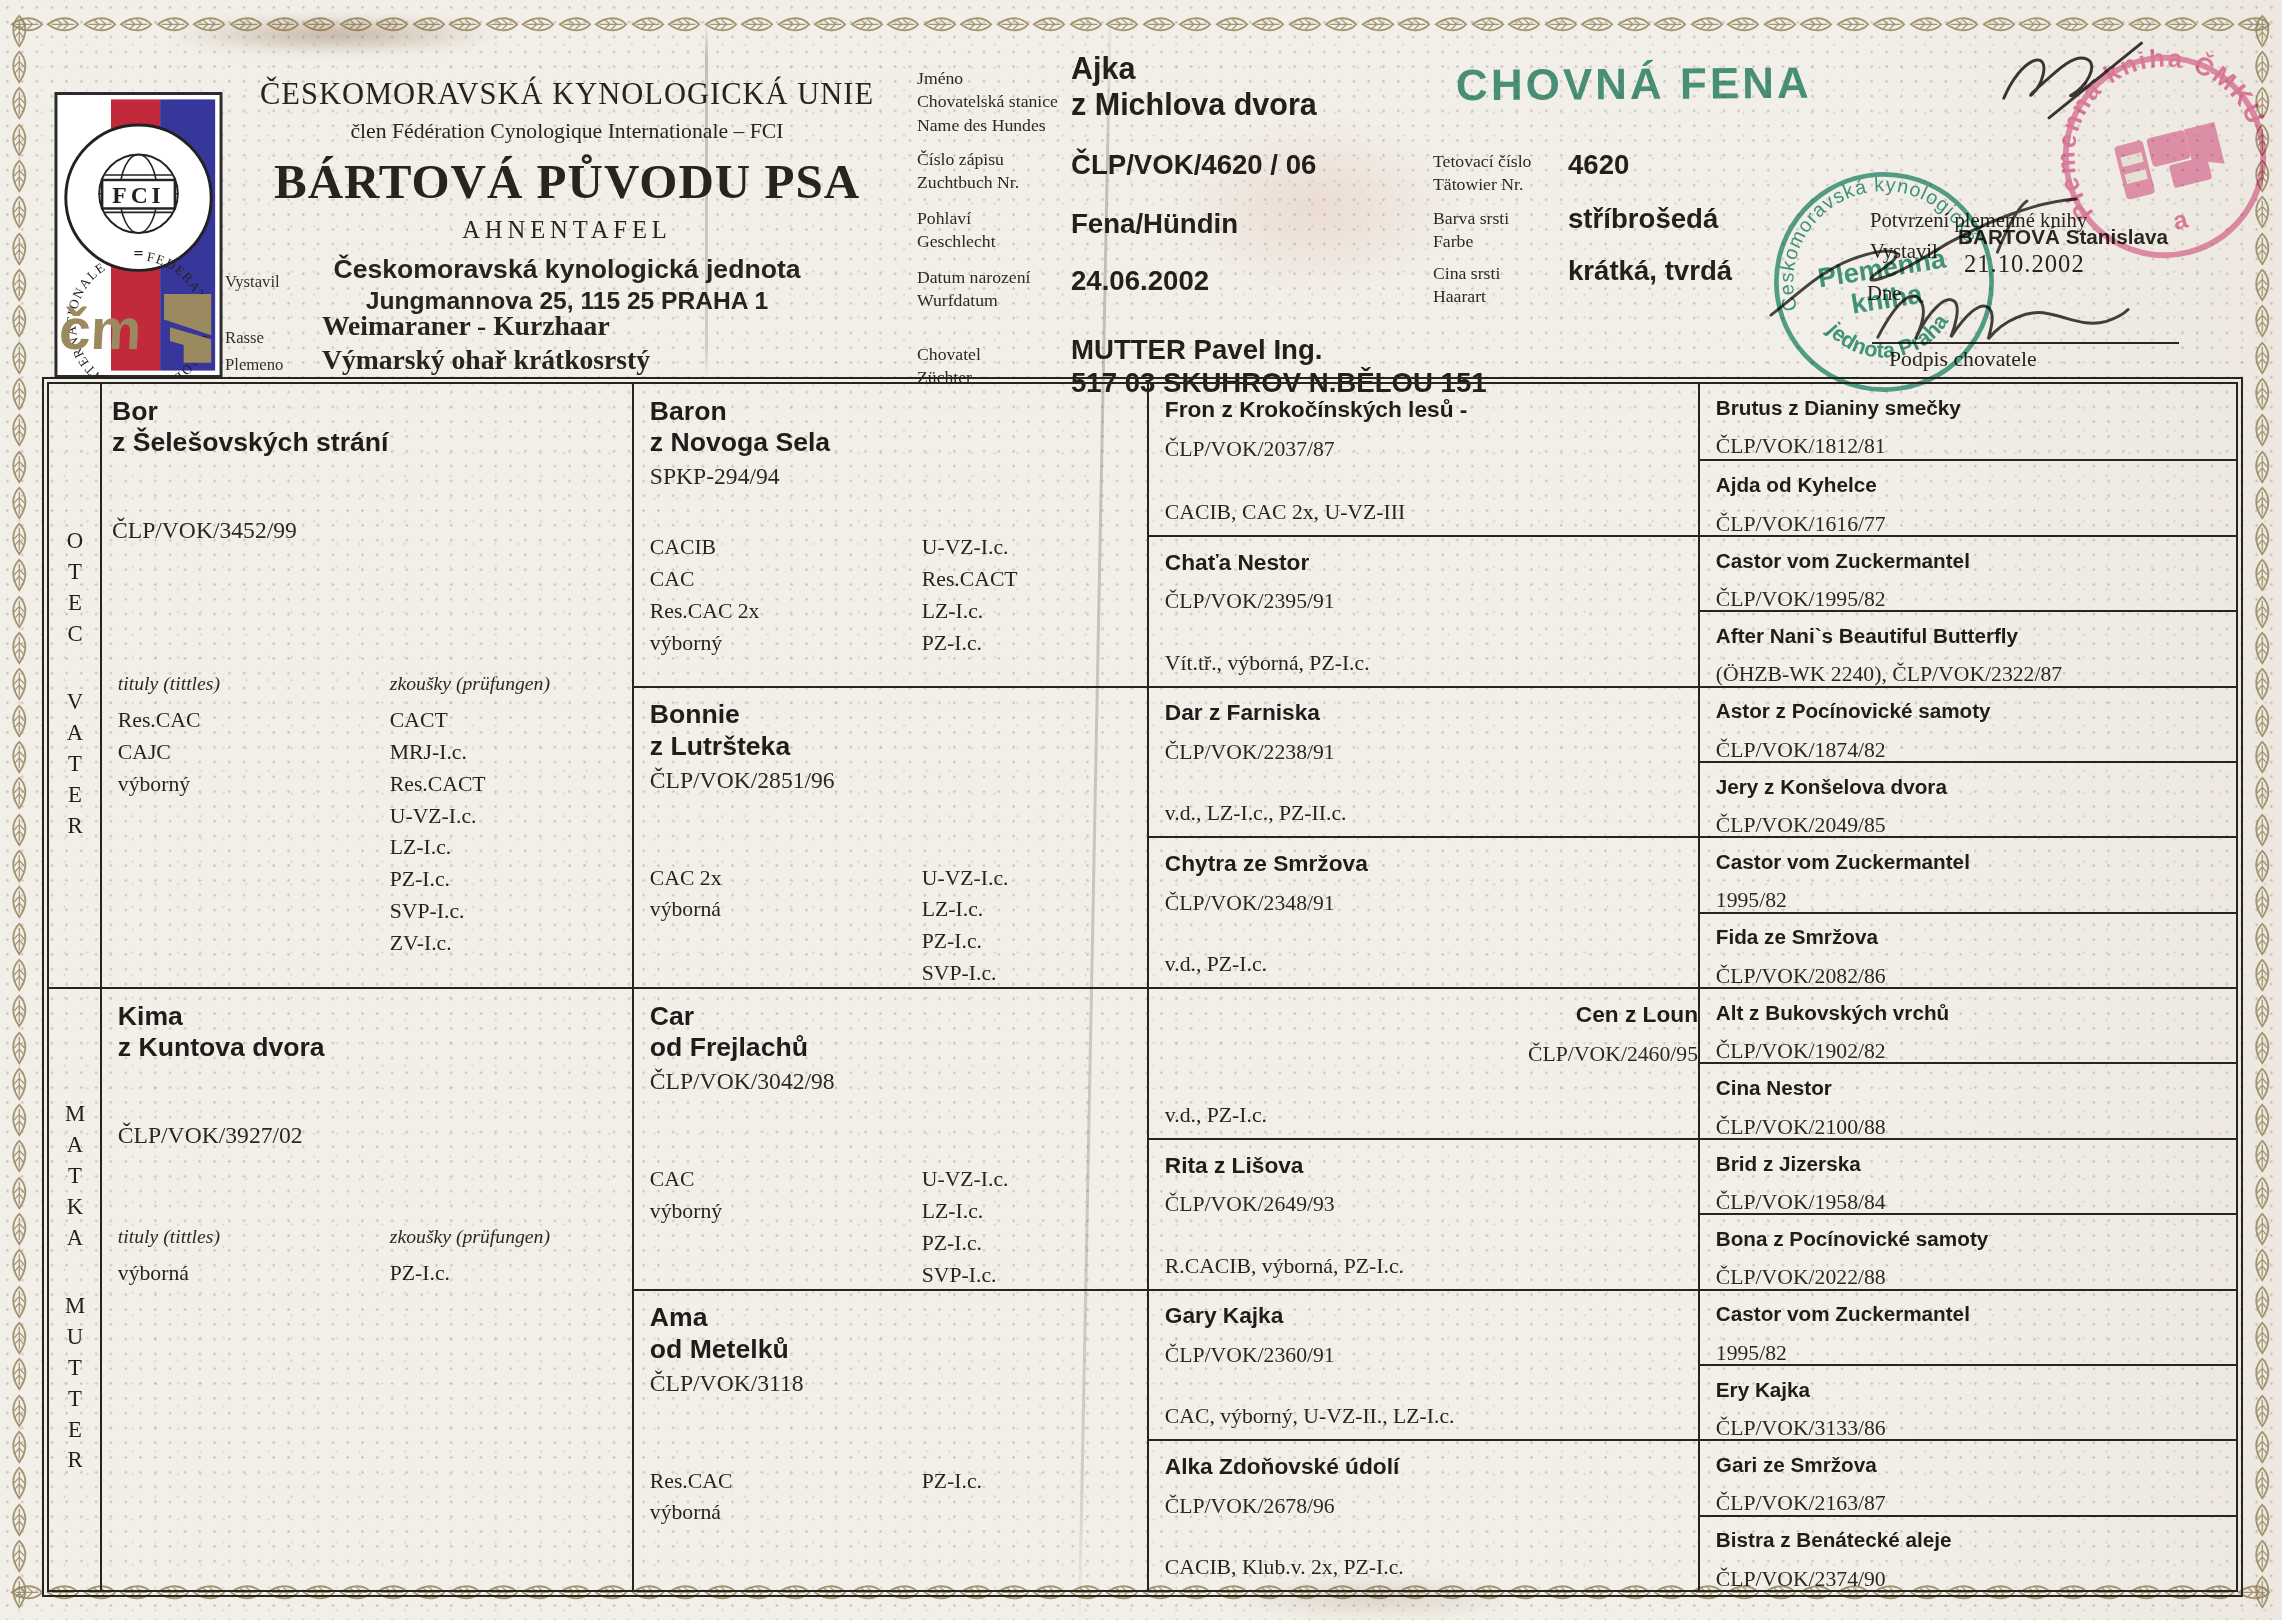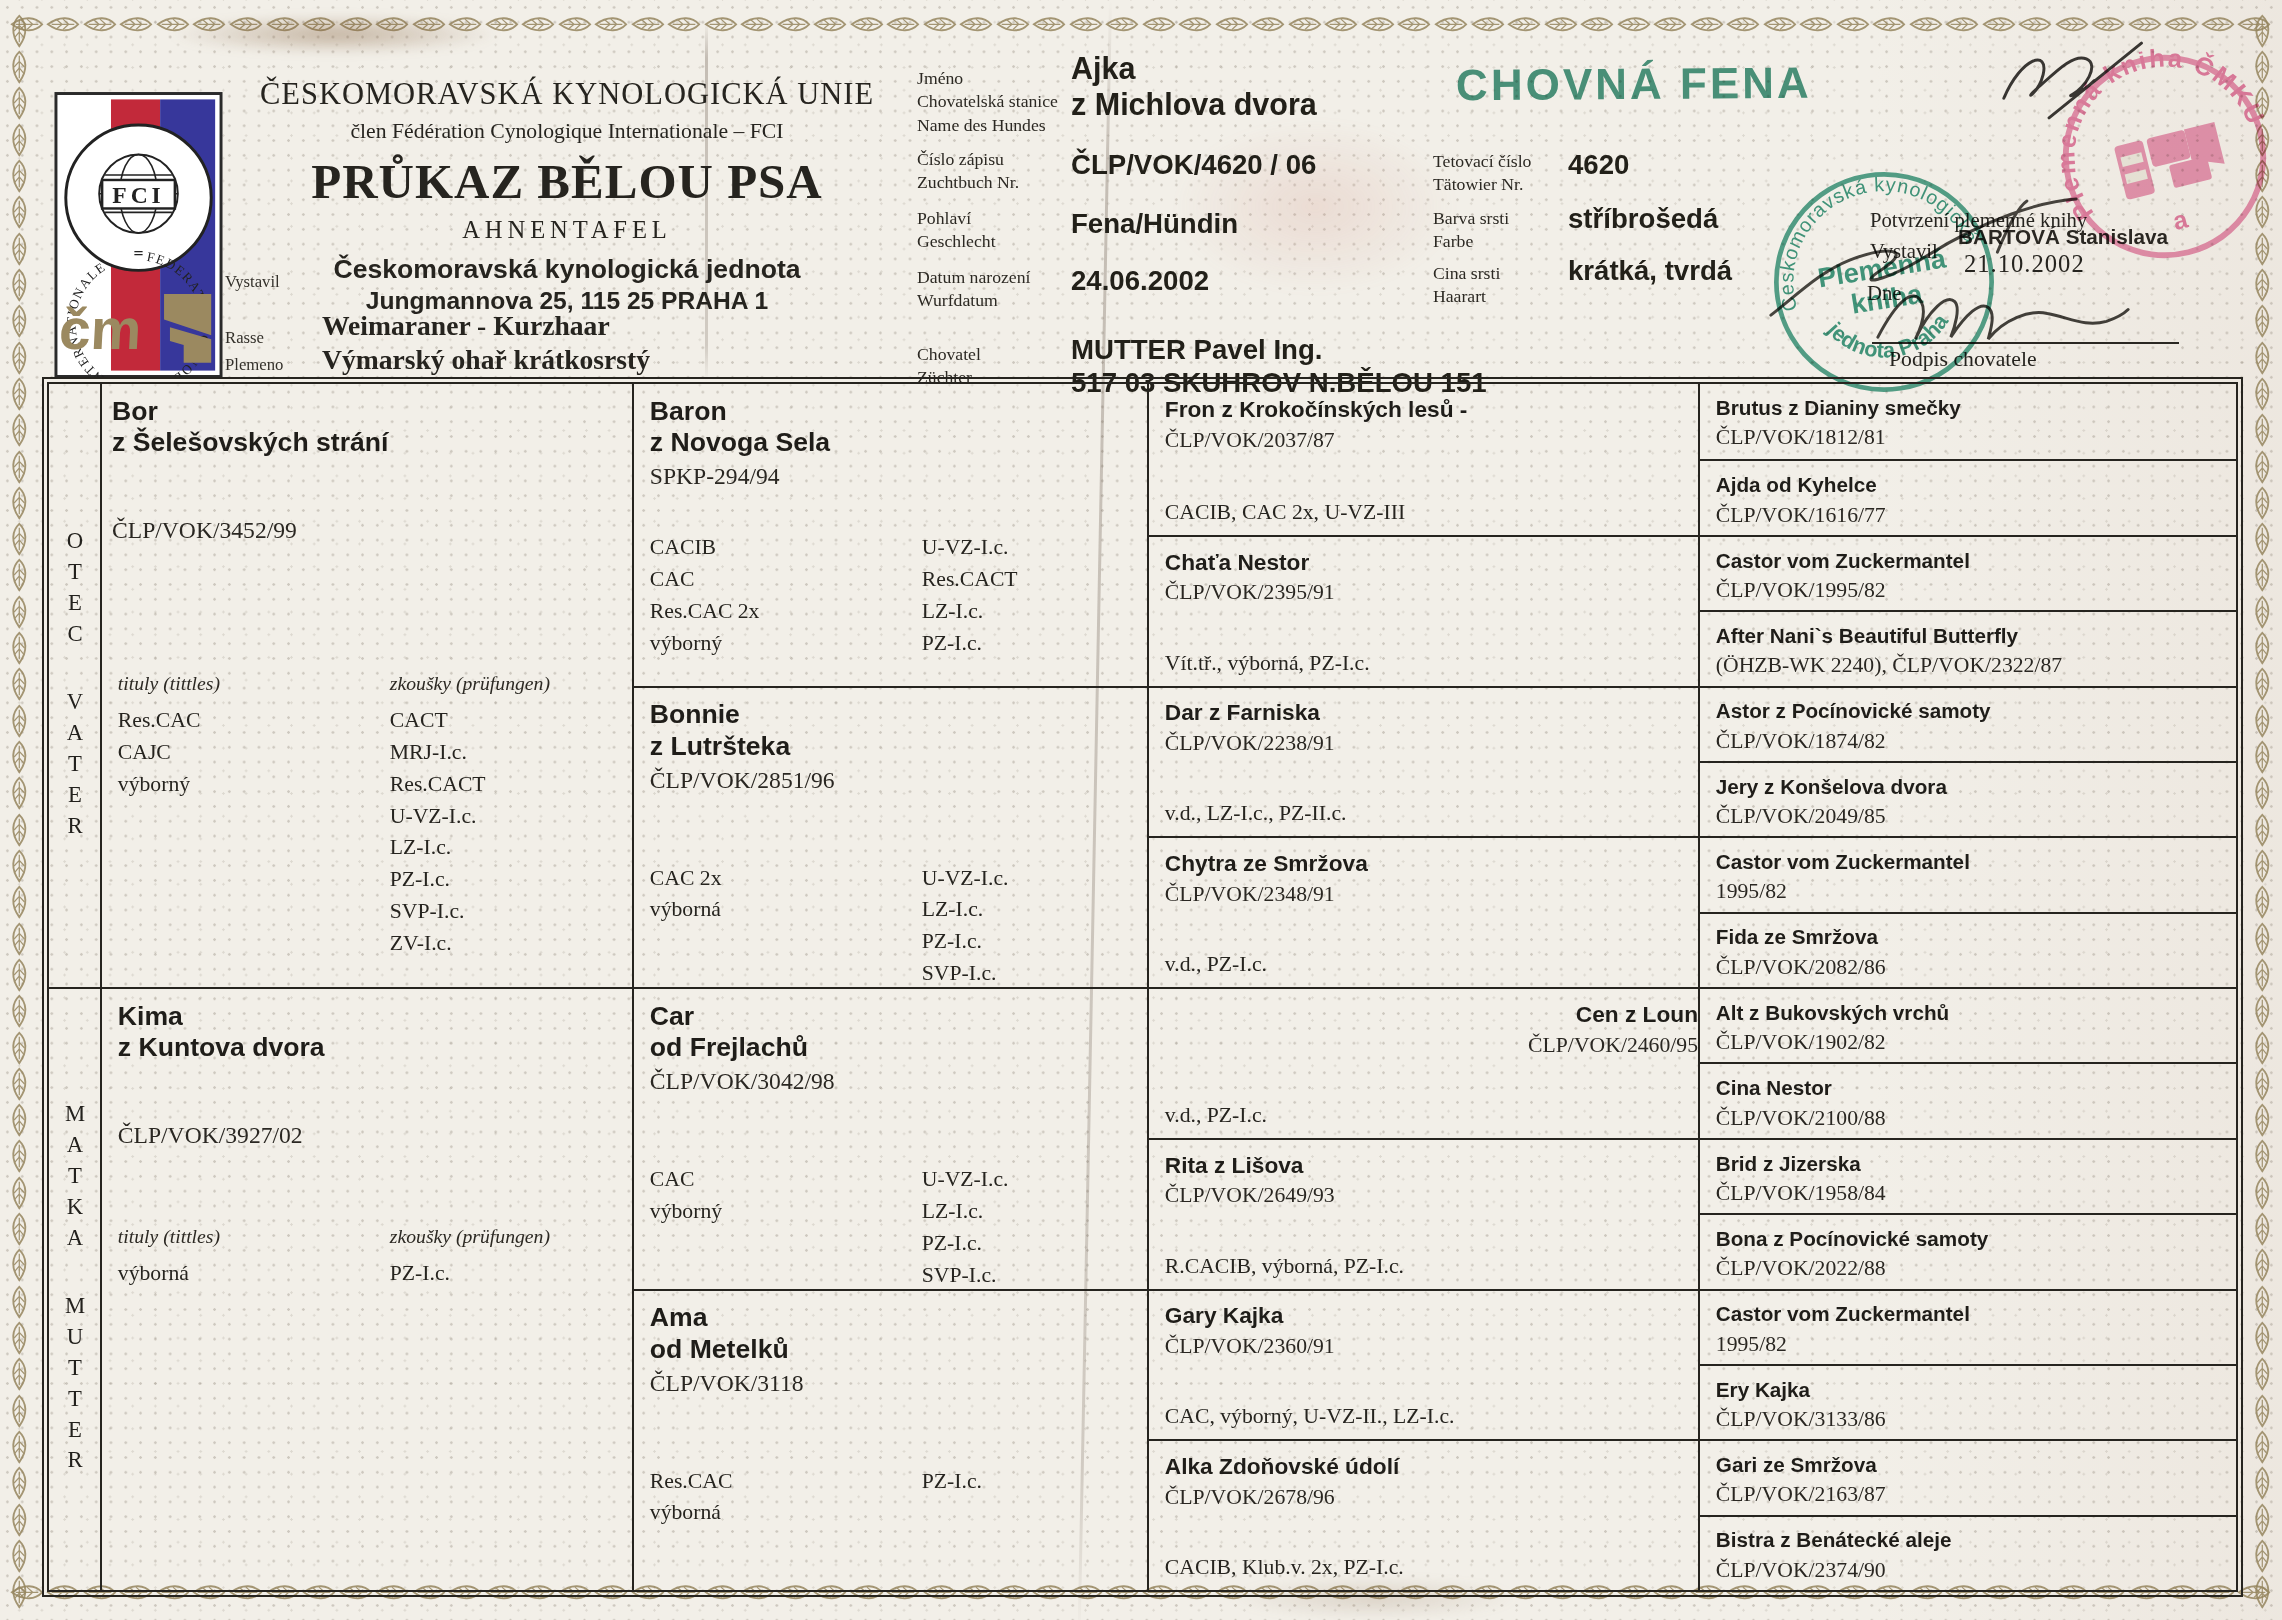--- a/index.html
+++ b/index.html
@@ -71,21 +71,21 @@
     border:2px solid #26241f;outline:2px solid #26241f;outline-offset:3.9px;background:transparent;}
   .cell{position:relative;overflow:hidden;}
   .bl{border-left:2px solid #26241f;}
   .bt{border-top:2px solid #26241f;}
   .vcol{display:flex;flex-direction:column;align-items:center;justify-content:center;gap:37px;height:100%;}
   .vlabel{writing-mode:vertical-lr;text-orientation:upright;font-size:22.7px;letter-spacing:5.9px;color:#23211d;}
   .dogname{font-family:"Liberation Sans",sans-serif;font-weight:bold;font-size:26.6px;line-height:1.18;color:#1f1d19;}
   .g3 .dogname{font-size:22.7px;}
   .g4 .dogname{font-size:20.7px;}
   .reg{font-size:23.6px;line-height:1.2;color:#2a2722;margin-top:5.9px;}
-  .g3 .reg,.g4 .reg{font-size:21.7px;margin-top:4px;}
+  .g3 .reg,.g4 .reg{font-size:21.7px;margin-top:13px;}
   .parent,.g2,.g3,.g4{padding:11.8px 0 0 15.8px;}
   .parent .reg{margin-top:57px;}
   .g2 .reg{margin-top:3.9px;}
   .ach{position:absolute;left:15.8px;right:7.9px;top:var(--at,158px);}
   .ach .zk{position:absolute;left:272px;top:0;}
   .ach-label{font-style:italic;font-size:19.7px;margin-bottom:9.9px;color:#2c2923;}
   .ach-list div{font-size:21.7px;line-height:1.47;}
   .merits{position:absolute;left:15.8px;bottom:9.9px;font-size:21.7px;}
 </style>
 </head>
@@ -1402,21 +1402,21 @@
         <text x="18" y="262" font-size="58" font-weight="bold" fill="#9b8960" font-family="Liberation Sans, sans-serif" transform="skewX(-3)">čm</text>
         <polygon points="112,206 160,206 160,248 112,232" fill="#9b8960"></polygon>
         <path d="M118 240 L160 252 L160 276 L132 276 L132 258 L118 254 Z" fill="#9b8960"></path>
       </g>
     </svg>
   </div>
 
   <div class="org-block">
     <div class="org-name">ČESKOMORAVSKÁ KYNOLOGICKÁ UNIE</div>
     <div class="member-line">člen Fédération Cynologique Internationale – FCI</div>
-    <div class="doc-title">PRŮKAZ BĚLOU PSA</div>
+    <div class="doc-title">BÁRTOVÁ PŮVODU PSA</div>
     <div class="doc-subtitle">AHNENTAFEL</div>
     <div class="issuer-name">Českomoravská kynologická jednota</div>
     <div class="issuer-address">Jungmannova 25, 115 25 PRAHA 1</div>
   </div>
   <div class="small-label" style="left:225px;top:272px;">Vystavil</div>
   <div class="small-label" style="left:225px;top:328px;">Rasse</div>
   <div class="small-label" style="left:225px;top:355px;">Plemeno</div>
   <div class="breed-block">
     <div>Weimaraner - Kurzhaar</div>
     <div>Výmarský ohař krátkosrstý</div>

